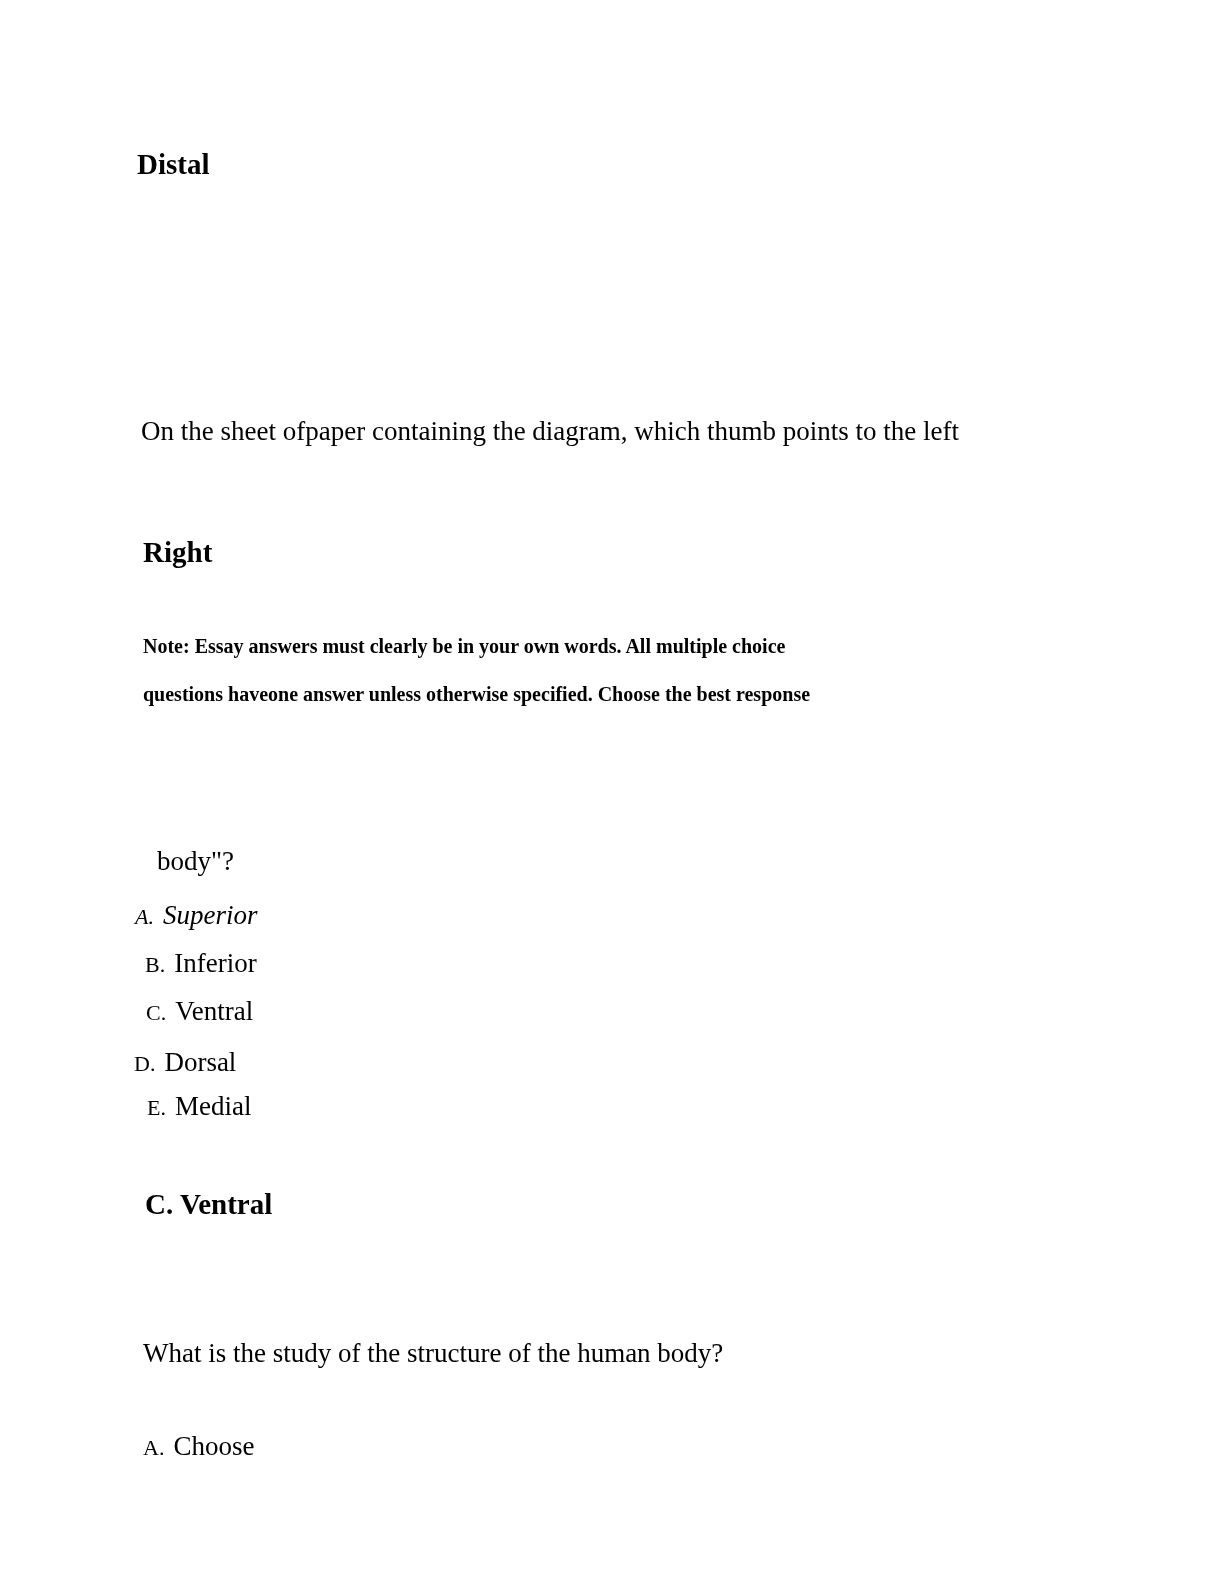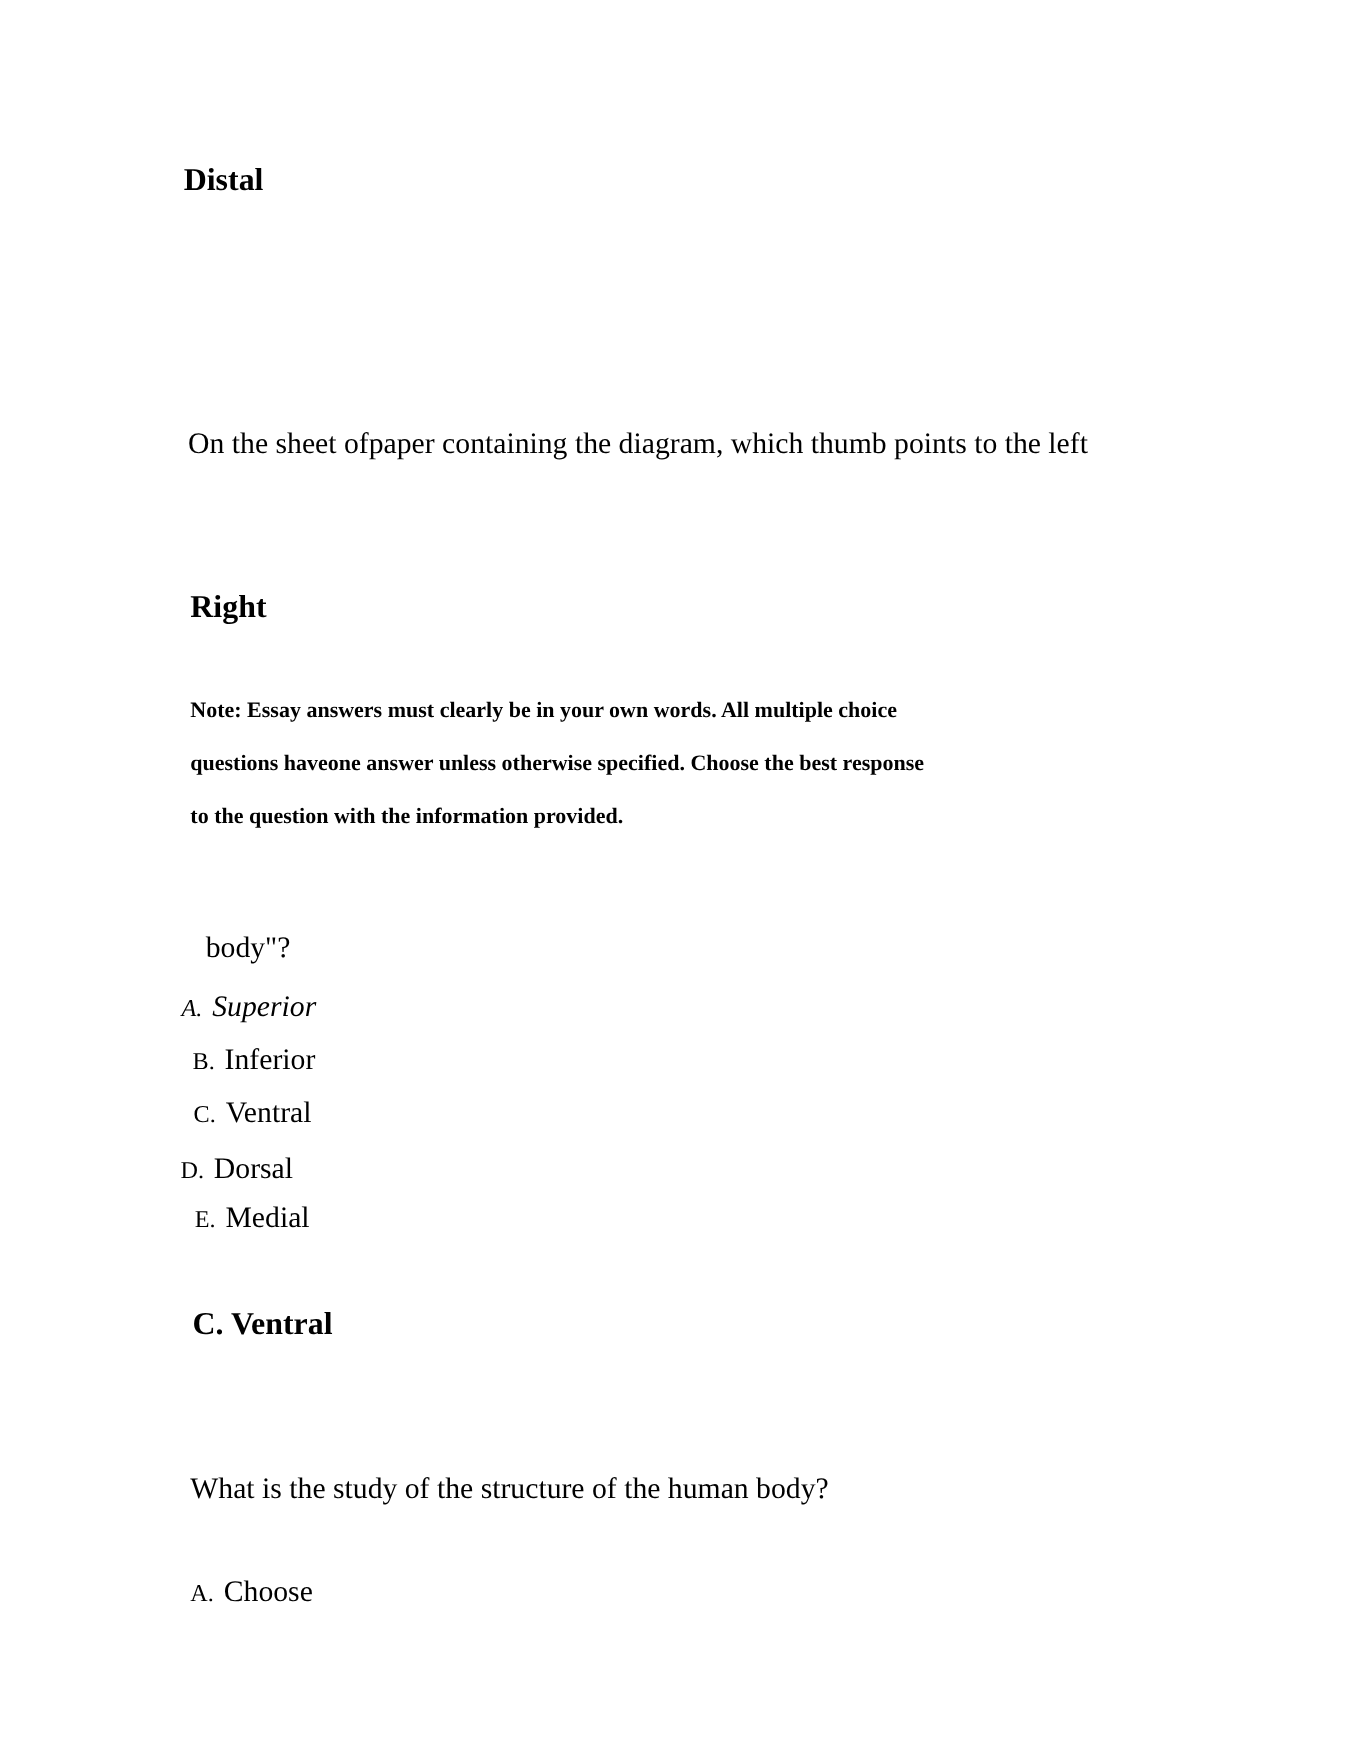--- a/index.html
+++ b/index.html
@@ -16,38 +16,37 @@
     color: #000000;
     font-family: "Liberation Serif", "DejaVu Serif", serif;
     overflow: hidden;
   }
   .line {
     position: absolute;
     white-space: nowrap;
     font-size: 27px;
     line-height: 1.15;
     color: #000000;
-    margin-left: 30px;
   }
   .bold-answer {
     font-weight: bold;
     font-size: 29px;
   }
   .note-line {
     font-weight: bold;
     font-size: 20px;
   }
   .num, .letter {
     font-size: 22px;
     margin-right: 9px;
   }
   
   #answer-distal   { left: 137px; top: 148px; }
   #q4-line1        { left: 133px; top: 346px; }
-  #q4-line2        { left: 141px; top: 388px; }
+  #q4-line2        { left: 141px; top: 416px; }
   #q4-line3        { left: 141px; top: 446px; }
   #answer-right    { left: 143px; top: 536px; }
   #note-line1      { left: 143px; top: 635px; }
   #note-line2      { left: 143px; top: 683px; }
   #note-line3      { left: 143px; top: 731px; }
   #q5-line1        { left: 132px; top: 799px; }
   #q5-line2        { left: 157px; top: 846px; }
   #option-a        { left: 135px; top: 900px; font-style: italic; }
   #option-b        { left: 145px; top: 948px; }
   #option-c        { left: 146px; top: 996px; }
@@ -63,21 +62,20 @@
 <div class="page">
 
   <div class="line bold-answer" id="answer-distal">Distal</div>
 
   <div class="line" id="q4-line2">On the sheet ofpaper containing the diagram, which thumb points to the left</div>
 
   <div class="line bold-answer" id="answer-right">Right</div>
 
   <div class="line note-line" id="note-line1">Note: Essay answers must clearly be in your own words. All multiple choice</div>
   <div class="line note-line" id="note-line2">questions haveone answer unless otherwise specified. Choose the best response</div>
-  <div class="line note-line" id="note-line3">to the question with the information provided.</div>
 
   <div class="line" id="q5-line2">body"?</div>
 
   <div class="line" id="option-a">
     <span class="letter">A.</span><span>Superior</span>
   </div>
   <div class="line" id="option-b">
     <span class="letter">B.</span><span>Inferior</span>
   </div>
   <div class="line" id="option-c">

